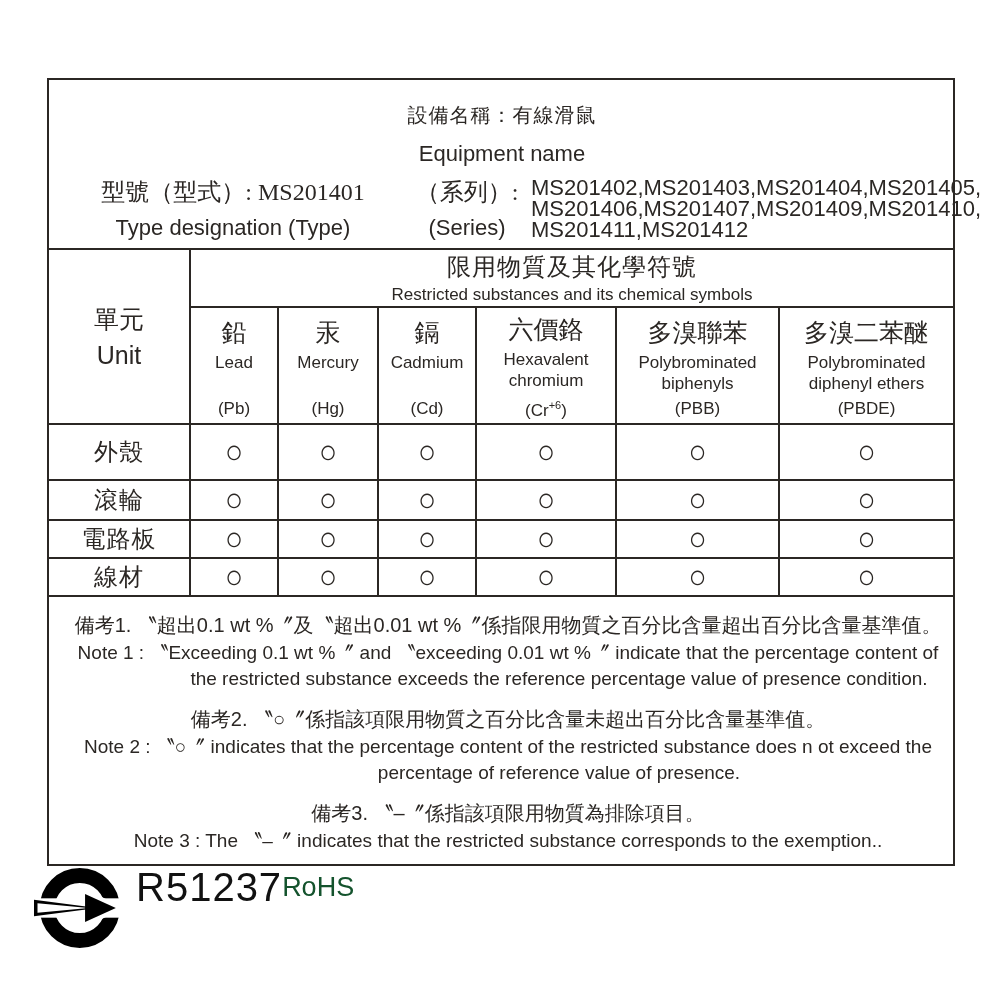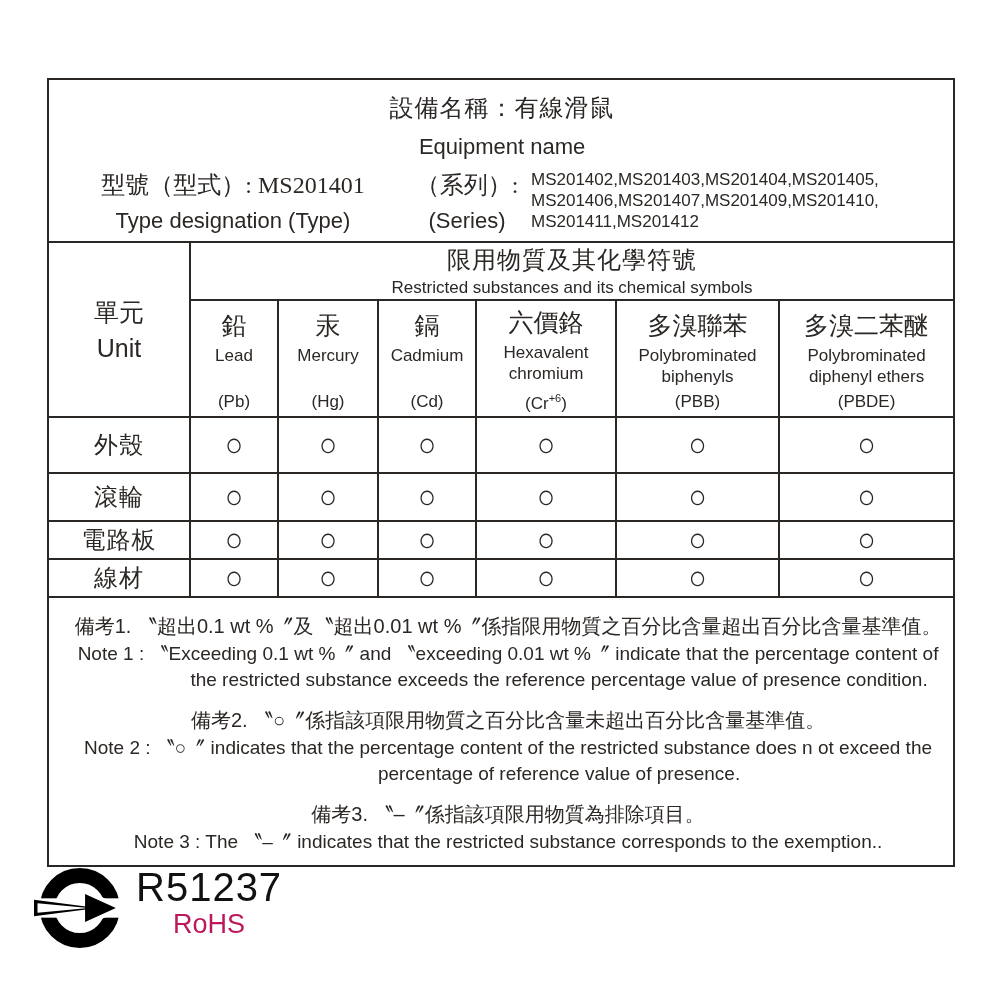--- a/index.html
+++ b/index.html
@@ -7,29 +7,29 @@
     font-family:"Liberation Sans","DejaVu Sans",sans-serif; color:#2b2724; }
   body { position:relative; overflow:hidden; }
 
   
   table.doc { position:absolute; left:47px; top:78px; width:906px;
     border-collapse:collapse; table-layout:fixed; }
   table.doc td { border:2px solid #2b2724; vertical-align:middle; text-align:center; }
 
   
   td.info-cell { text-align:left; vertical-align:top; padding:6px 12px 4px 14px; }
-  .info-zh { font-size:24px; line-height:42px; letter-spacing:1px; }
+  .info-zh { font-size:20px; line-height:42px; letter-spacing:1px;margin-top:8px; }
   .info-en { font-size:22px; line-height:36px; }
   .model-grid { display:grid; grid-template-columns:340px 128px 1fr; align-items:center; }
   .model-grid .zh { font-size:24px; line-height:40px;font-family:Liberation Serif, serif; }
   .model-grid .en { font-size:22px; line-height:32px; }
   .c1 { grid-column:1; }
   .c2 { grid-column:2; }
   .series { grid-column:3; grid-row:1 / span 2; align-self:center;
-    font-size:17px; line-height:21px; text-align:left; }
+    font-size:22px; line-height:21px; text-align:left; }
 
   
   .span-zh { font-size:24px; line-height:34px; letter-spacing:1px; }
   .span-en { font-size:17px; line-height:22px; }
   .unit-cell div { font-size:25px; line-height:36px; }
   .hcell { display:flex; flex-direction:column; align-items:center; justify-content:center; }
   .h-zh { font-size:25px; line-height:40px; white-space:nowrap; }
   .h-en { font-size:17px; line-height:21px; white-space:nowrap; }
   .h-spacer { height:21px; }
   .h-sym { font-size:17px; line-height:23px; margin-top:3px; }
@@ -42,23 +42,23 @@
 
   
   td.notes-cell { text-align:left; vertical-align:top; padding:14px 2px 10px 16px; }
   .note-zh { font-size:20px; line-height:29px; }
   .note-en { font-size:19px; line-height:26px; padding-left:102px; text-indent:-102px; }
   .note + .note { margin-top:13px; }
 
   
   .cert { position:absolute; left:34px; top:864px; display:flex; align-items:flex-start; }
   .cert svg { width:88px; height:88px; display:block; }
-  .cert-text { display:flex; flex-direction:column; align-items:center; margin-left:14px; margin-top:2px; }
+  .cert-text { display:flex; flex-direction:row; align-items:center; margin-left:14px; margin-top:2px; }
   .cert-code { font-size:40px; line-height:42px; letter-spacing:1px; color:#111; }
-  .cert-std { font-size:27px; line-height:32px; color:#be185d; }
+  .cert-std { font-size:27px; line-height:32px; color:#14532d; }
 </style>
 </head>
 <body>
 
 <table class="doc">
   <colgroup>
     <col style="width:142px">
       <col style="width:88px">
       <col style="width:100px">
     <col style="width:98px">
@@ -151,21 +151,21 @@
   <tr>
     <td class="rowlabel" style="height:56px">外殼</td>
     <td><span class="mark">○</span></td>
     <td><span class="mark">○</span></td>
     <td><span class="mark">○</span></td>
     <td><span class="mark">○</span></td>
     <td><span class="mark">○</span></td>
     <td><span class="mark">○</span></td>
   </tr>
   <tr>
-    <td class="rowlabel" style="height:48px">滾輪</td>
+    <td class="rowlabel" style="height:40px">滾輪</td>
     <td><span class="mark">○</span></td>
     <td><span class="mark">○</span></td>
     <td><span class="mark">○</span></td>
     <td><span class="mark">○</span></td>
     <td><span class="mark">○</span></td>
     <td><span class="mark">○</span></td>
   </tr>
   <tr>
     <td class="rowlabel" style="height:23px">電路板</td>
     <td><span class="mark">○</span></td>

